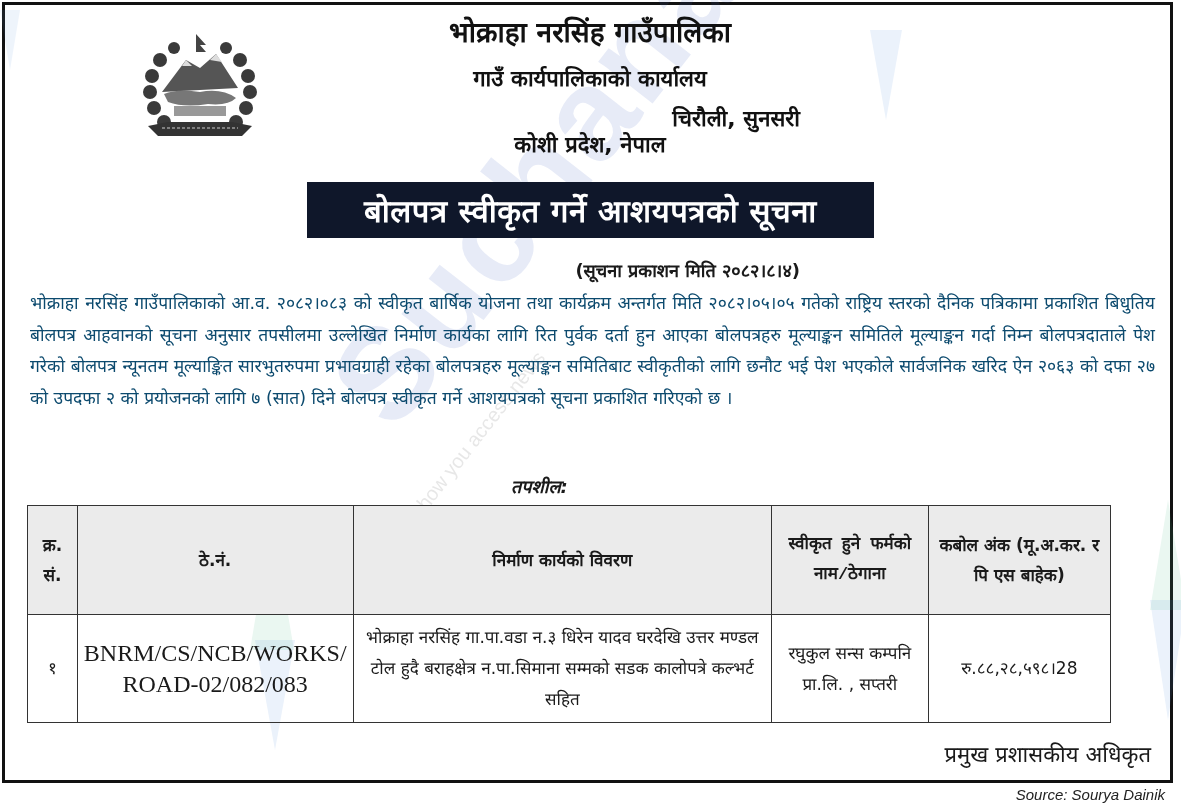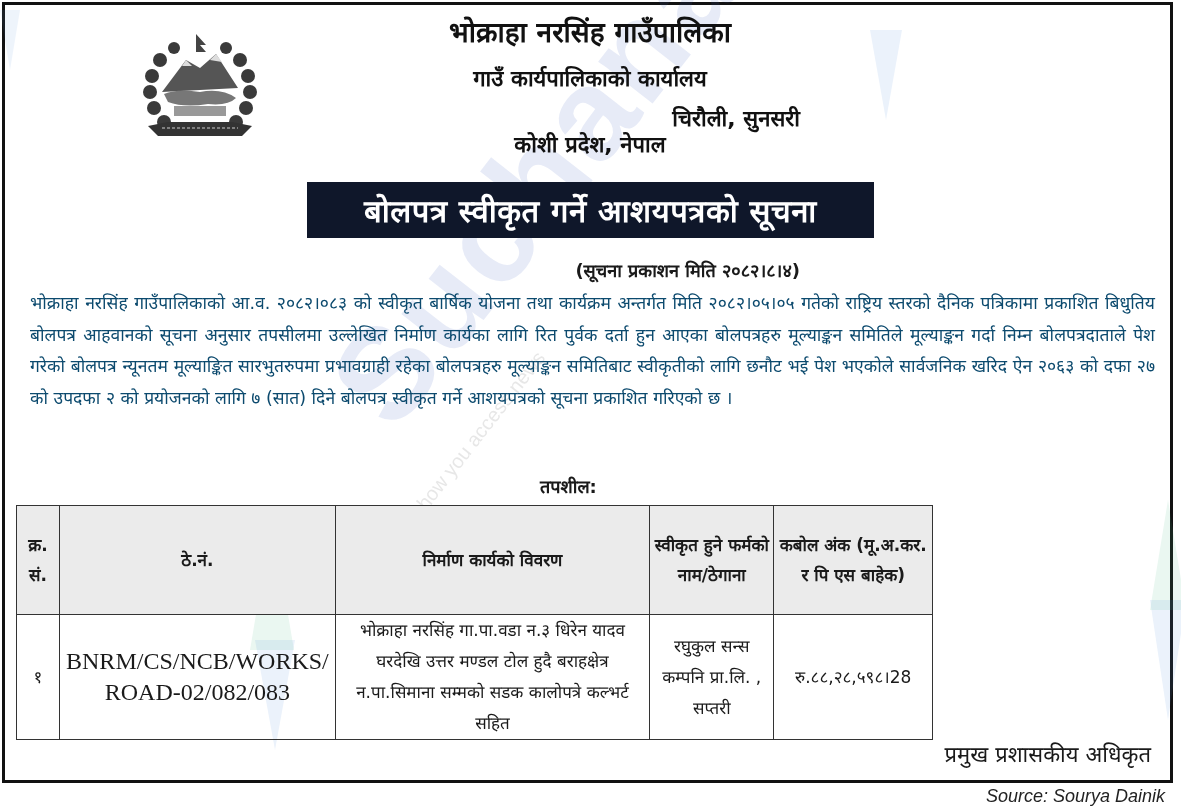--- a/index.html
+++ b/index.html
@@ -50,43 +50,43 @@
     position: absolute; left: 380px; top: 258px; width: 420px; text-align: right;
     font-size: 18px; font-weight: bold;
   }
 
   .body-text {
     position: absolute; left: 30px; top: 288px; width: 1125px;
     font-size: 17.5px; line-height: 31.5px; text-align: justify; color: #0c4a6e;
   }
 
   .details-label {
-    position: absolute; left: 540px; top: 474px; font-size: 18px; font-weight: bold;
+    position: absolute; left: 511px; top: 474px; font-size: 18px; font-weight: bold; font-style: italic;
   }
 
   table.award {
-    position: absolute; left: 16px; top: 505px; width: 917px; border-collapse: collapse;
+    position: absolute; left: 27px; top: 505px; width: 1084px; border-collapse: collapse;
     font-size: 17px; color: #1a1a1a;
   }
   table.award th, table.award td { border: 1.5px solid #333; text-align: center; vertical-align: middle; }
   table.award thead th { background: #ebebeb; font-weight: bold; height: 109px; line-height: 30px; padding: 0 4px; }
   table.award tbody td { height: 108px; line-height: 31px; padding: 0 6px; }
   .c1 { width: 52px; }
   .c2 { width: 261px; }
   .c3 { width: 452px; }
-  .c4 { width: 167px; }
+  .c4 { width: 167px; font-family: Liberation Mono, monospace; }
   .c5 { width: 190px; }
   .mono-serif { font-family: "Liberation Serif", serif; font-size: 24px; }
 
   .signature {
     position: absolute; right: 30px; top: 738px; font-size: 22px; font-weight: normal;
   }
   .source {
     position: absolute; right: 16px; top: 786px; font-family: "Liberation Sans", sans-serif;
-    font-style: italic; font-size: 18px; color: #222;
+    font-style: italic; font-size: 15px; color: #222;
   }
 </style>
 </head>
 <body>
 
 <div class="frame"></div>
 
 <div class="wm wm-arrow wm-a6"></div>
 <div class="wm wm-arrow wm-a3"></div>
 <div class="wm wm-arrow wm-a1"></div>

